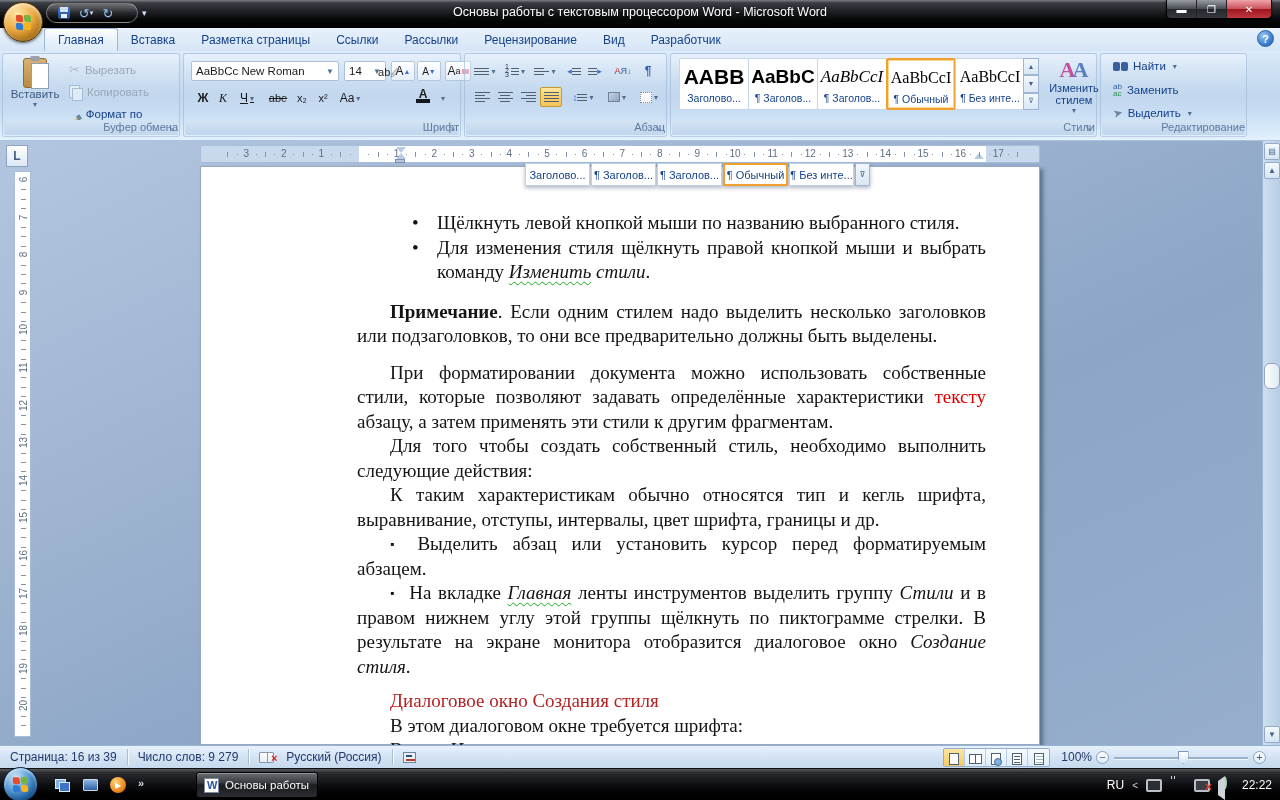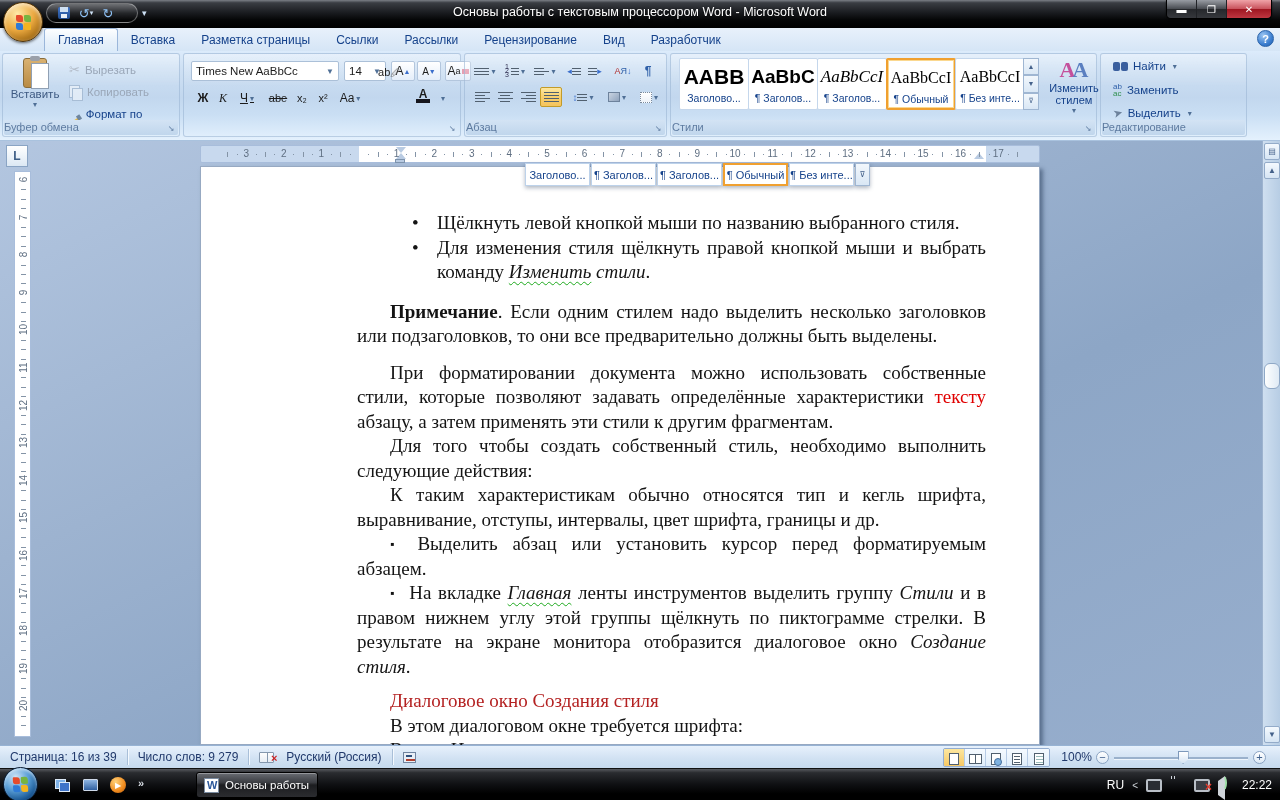--- a/index.html
+++ b/index.html
@@ -43,21 +43,21 @@
     border:1px solid #2a62a8;}
 
   
   .ribbon{position:absolute;left:0;top:51px;width:1280px;height:90px;
     background:linear-gradient(#dcebfb 0%,#cfe1f4 18%,#c2d7ee 52%,#cadff4 72%,#e4f1fd 100%);
     border-bottom:1px solid #a9c2de;}
   .grp{position:absolute;top:2px;height:84px;border-radius:3px;
     border:1px solid rgba(158,184,214,.65);
     background:linear-gradient(rgba(255,255,255,.35),rgba(255,255,255,0) 40%);}
   .grp-label{position:absolute;left:1px;right:1px;bottom:1px;height:15px;line-height:15px;
-    text-align:left;font-size:11px;color:#5e7ba0;
+    text-align:right;font-size:11px;color:#5e7ba0;
     background:linear-gradient(#d3e3f4,#c0d6ec);border-radius:0 0 2px 2px;}
   .launcher{position:absolute;right:2px;bottom:2px;width:12px;height:12px;color:#5e7ba0;
     font-size:8px;line-height:12px;text-align:center;border:1px solid rgba(130,160,195,.0);}
   .launcher:after{content:"↘";}
   .combo{position:absolute;height:20px;background:#fff;border:1px solid #abc0d8;border-radius:2px;
     font-size:11.5px;color:#1c1c1c;display:flex;align-items:center;padding:0 4px;}
   .combo .arr{margin-left:auto;color:#4f6f96;font-size:8px;}
   .mini-arr{color:#4f6f96;font-size:8px;margin-left:2px;}
   .glyph{font-size:13px;color:#1c1c1c;}
   .disabled-txt{color:#9aa7b8 !important;}
@@ -299,21 +299,21 @@
       <div class="small-row" style="left:66px;top:54px;color:#15428b;" data-interactable="true">
         <span class="brush-icon" data-interactable="false"></span>
         <span>Формат по образцу</span>
       </div>
       <div class="grp-label" data-interactable="false">Буфер обмена</div>
       <div class="launcher" data-interactable="true"></div>
     </div>
 
     <div class="grp" style="left:183px;width:278px;" data-interactable="false">
       <div class="combo" style="left:7px;top:7px;width:148px;" data-interactable="true">
-        <span>Times New AaBbCc</span>
+        <span>AaBbCc New Roman</span>
           <span class="arr" data-interactable="false">▼</span>
       </div>
       <div class="combo" style="left:160px;top:7px;width:42px;" data-interactable="true">
         <span>14</span>
           <span class="arr" data-interactable="false">▼</span>
       </div>
       <div class="tool" style="left:207px;top:7px;width:24px;border:1px solid #b3c6dd;background:linear-gradient(#fff,#e4eefa);" data-interactable="true">A<span style="font-size:7px;color:#3a6ecc;vertical-align:6px;">▲</span></div>
       <div class="tool" style="left:233px;top:7px;width:24px;border:1px solid #b3c6dd;background:linear-gradient(#fff,#e4eefa);" data-interactable="true">
           <span style="font-size:10px;">A</span>
           <span style="font-size:7px;color:#3a6ecc;vertical-align:6px;">▼</span>
@@ -344,20 +344,21 @@
         </div>
       <div class="tool" style="left:188px;top:32px;width:34px;flex-direction:column;line-height:11px;gap:48px;" data-interactable="true">
         <span style="font-size:11px;"><span>ab</span><span style="font-size:9px;color:#777;">🖉</span></span>
         <span class="bar-under" style="background:#ffff00;" data-interactable="false"></span>
       </div>
       <div class="tool" style="left:224px;top:32px;width:30px;flex-direction:column;line-height:11px;" data-interactable="true">
         <span style="font-size:12px;font-weight:bold;">А</span>
         <span class="bar-under" style="background:#16161d;" data-interactable="false"></span>
       </div>
       <div class="tool" style="left:254px;top:34px;width:10px;font-size:8px;color:#4f6f96;" data-interactable="true">▾</div>
+      <div class="grp-label" data-interactable="false">Шрифт</div>
       <div class="launcher" data-interactable="true"></div>
     </div>
 
     <div class="grp" style="left:464px;width:203px;" data-interactable="false">
       <div class="tool" style="left:6px;top:7px;width:28px;" data-interactable="true">
         <span class="icon-lines" data-interactable="false">
             <i class="f" style="margin-top:0;"></i>
             <i class="f"></i>
             <i class="f"></i>
           </span>

